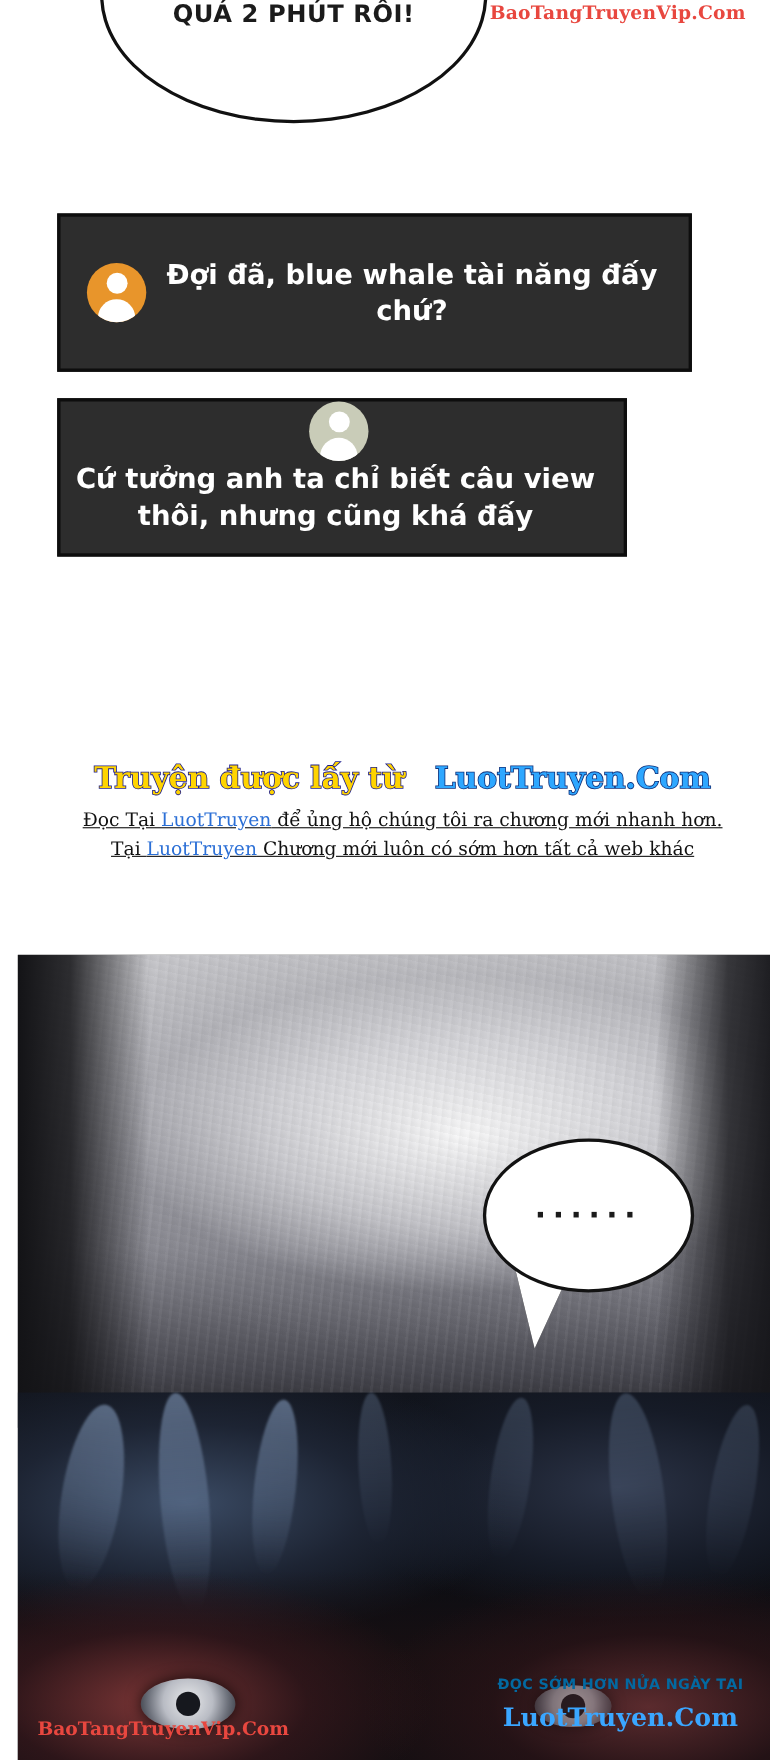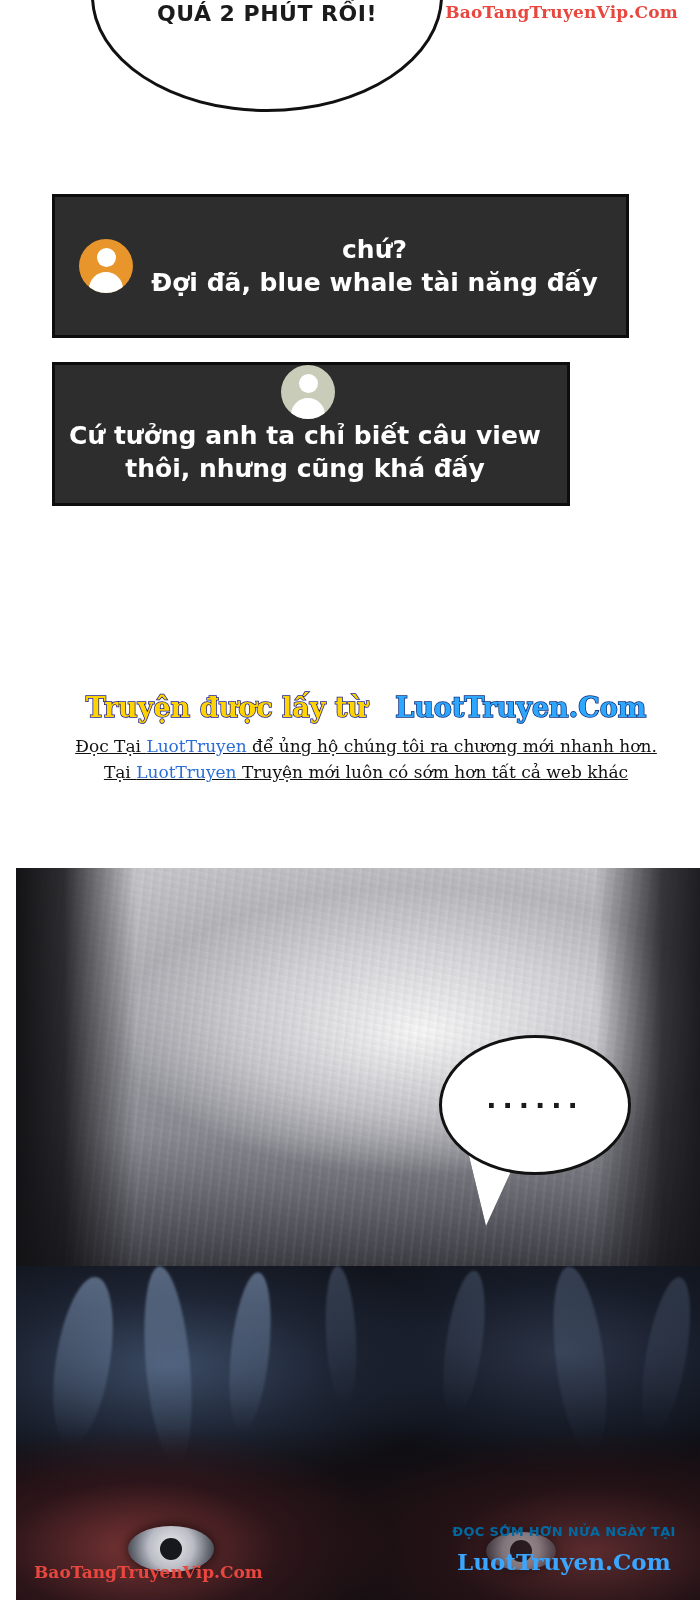--- a/index.html
+++ b/index.html
@@ -337,22 +337,22 @@
   </div>
 
   <div class="wm-top-right">BaoTangTruyenVip.Com</div>
 
   <div class="chat chat-1">
     <div class="avatar" style="background:#e8952b;">
       <div class="head"></div>
       <div class="body"></div>
     </div>
     <div class="chat-text">
+      <div>Đợi đã, blue whale tài năng đấy</div>
       <div>chứ?</div>
-      <div>Đợi đã, blue whale tài năng đấy</div>
     </div>
   </div>
 
   <div class="chat chat-2">
     <div class="avatar" style="background:#c9ccb8;">
       <div class="head"></div>
       <div class="body"></div>
     </div>
     <div class="chat-text">
       <div>Cứ tưởng anh ta chỉ biết câu view</div>
@@ -365,21 +365,21 @@
     <span class="w-yellow">Truyện được lấy từ</span>
     <span>&nbsp;</span>
     <span class="w-blue">LuotTruyen.Com</span>
   </div>
 
   <div class="promo-line promo-line-1">
     <span>Đọc Tại </span><span class="lnk">LuotTruyen</span><span> để ủng hộ chúng tôi ra chương mới nhanh hơn.</span>
   </div>
 
   <div class="promo-line promo-line-2">
-    <span>Tại </span><span class="lnk">LuotTruyen</span><span> Truyện mới luôn có sớm hơn tất cả web khác</span>
+    <span>Tại </span><span class="lnk">LuotTruyen</span><span> Chương mới luôn có sớm hơn tất cả web khác</span>
   </div>
 
   <div class="art">
     <div class="art-bg"></div>
     <div class="art-bg-tex"></div>
     <div class="art-dark-left"></div>
     <div class="art-dark-right"></div>
 
     <div class="hair">
       <div class="hair-strand" style="left:40px; top:10px; width:54px; height:170px; transform:rotate(9deg);"></div>

